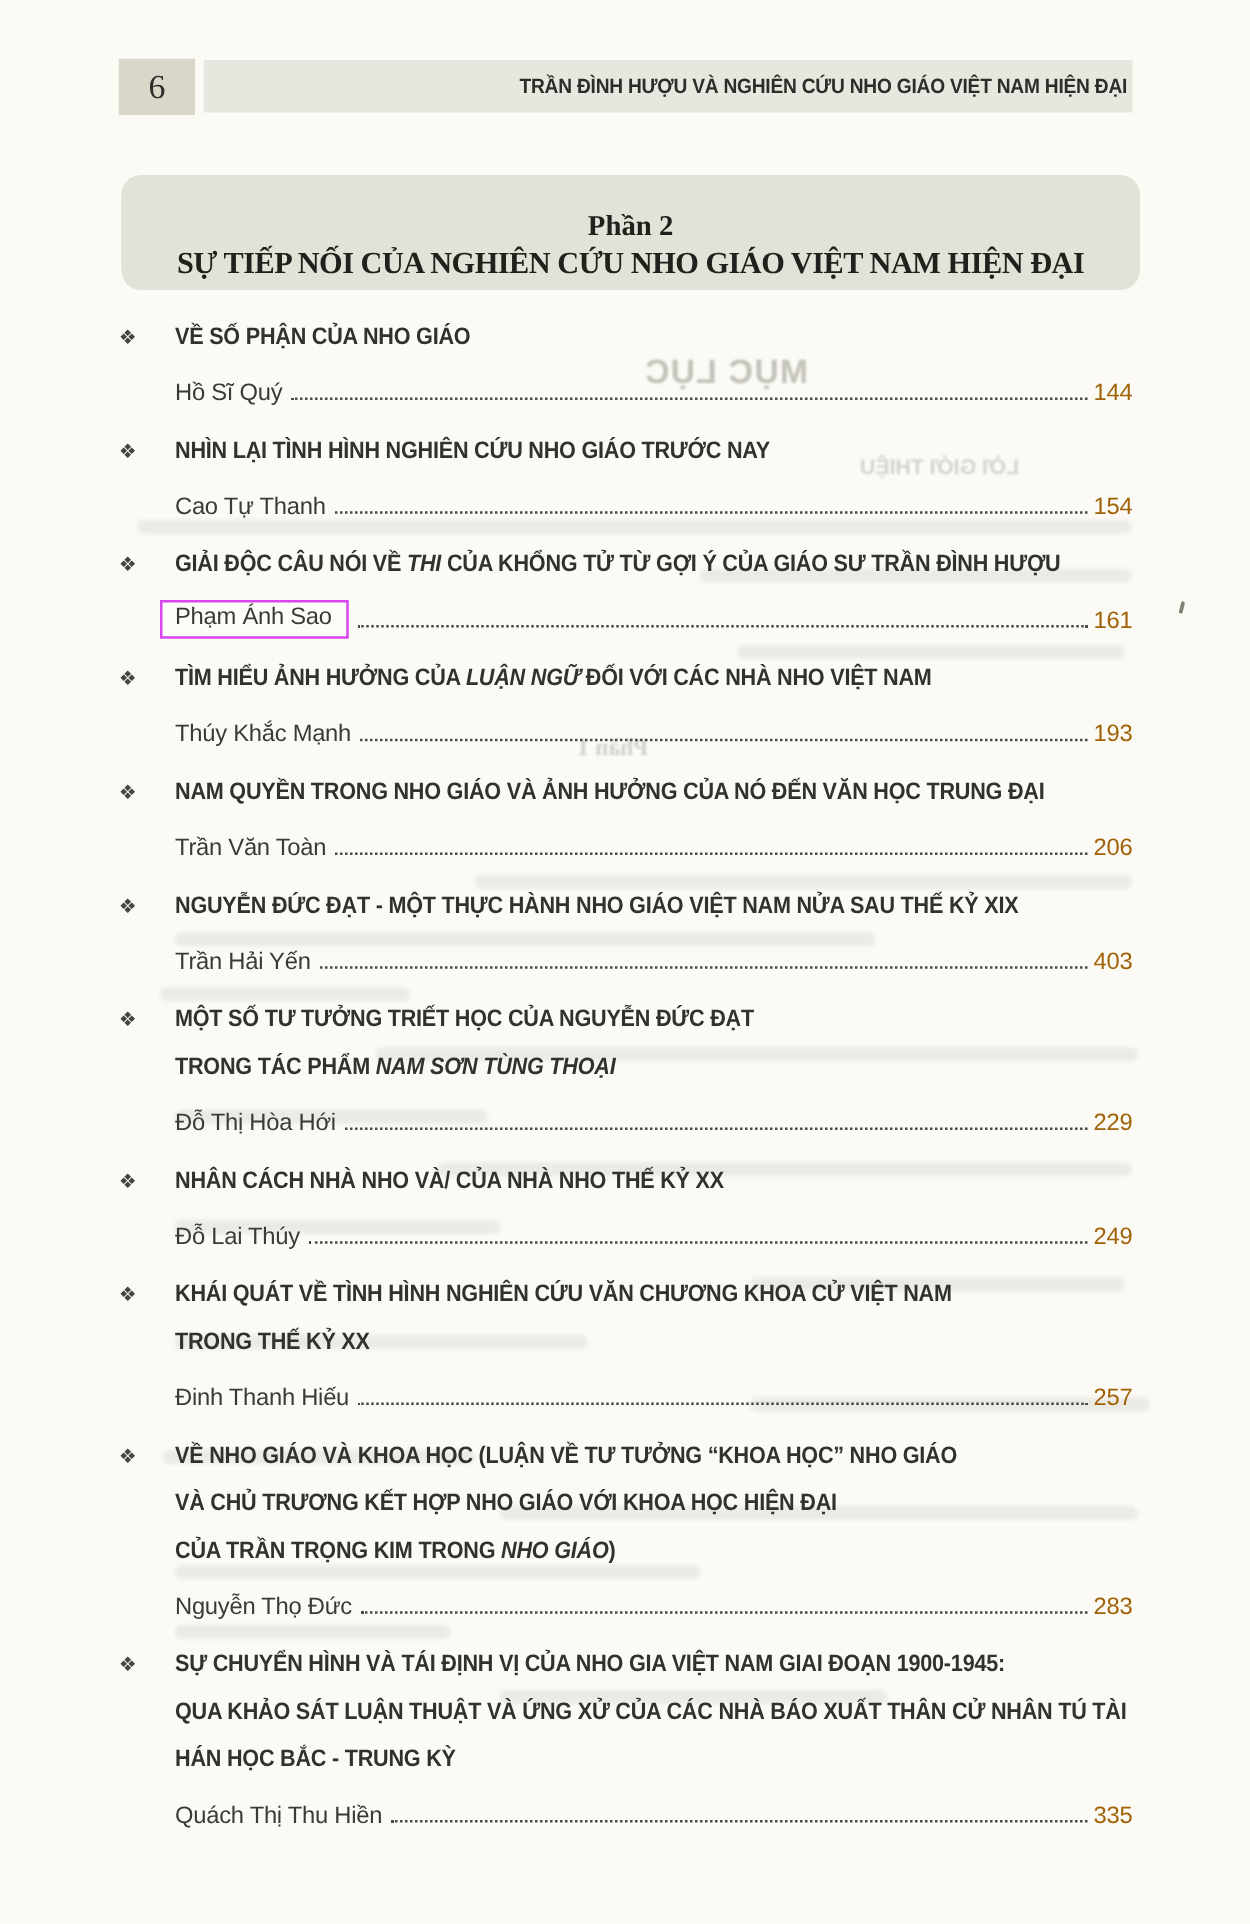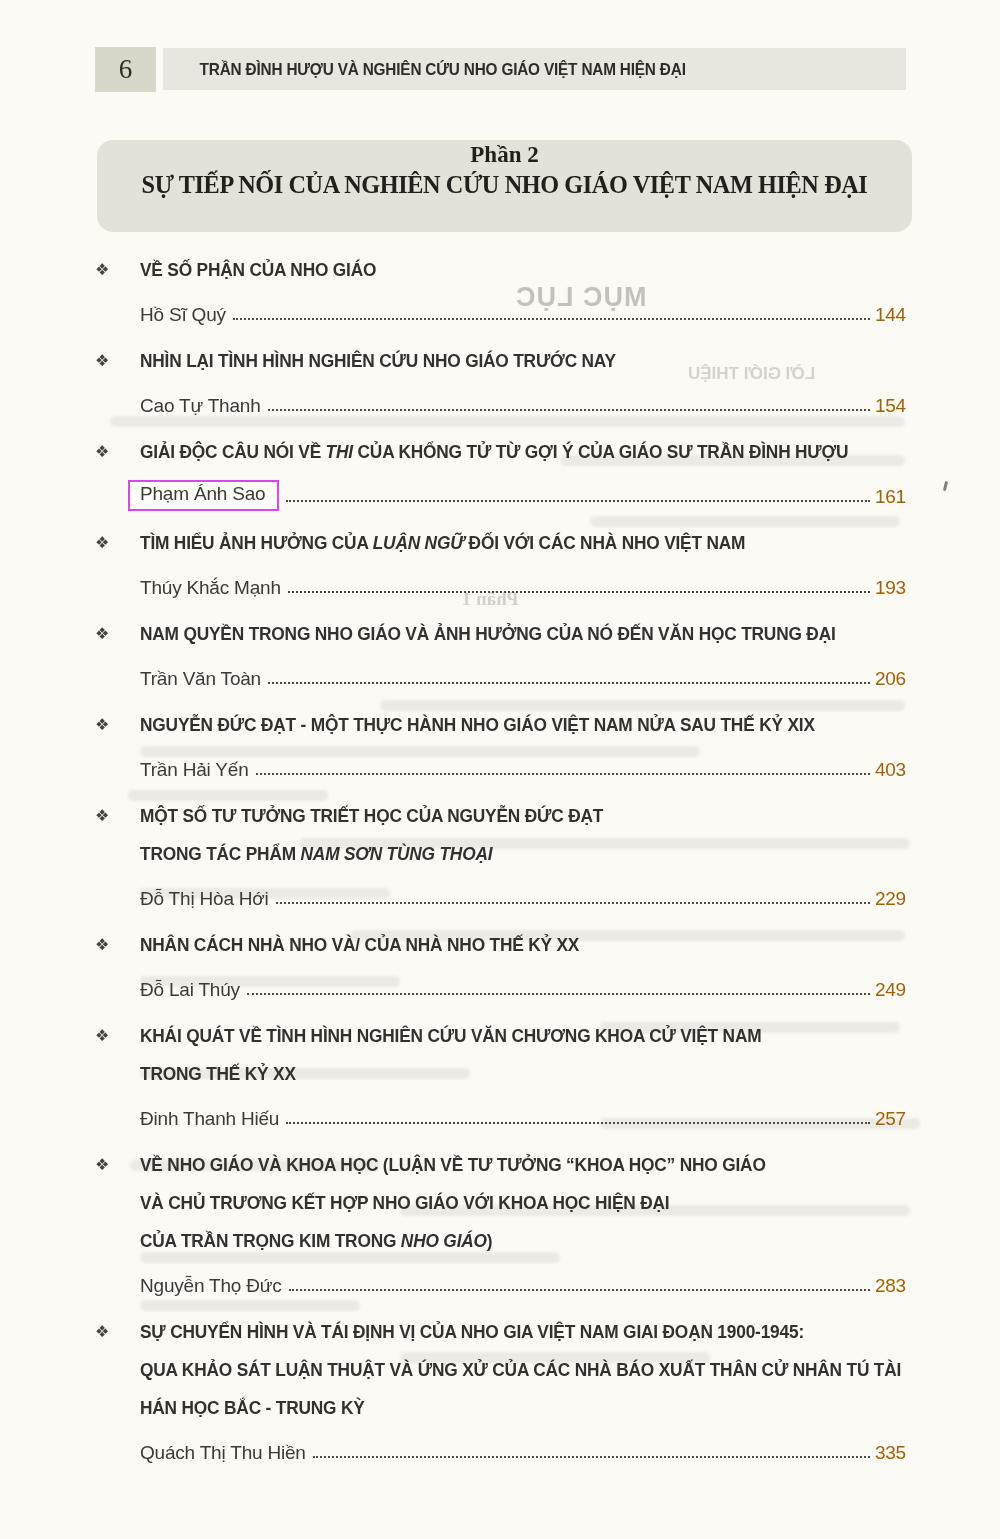--- a/index.html
+++ b/index.html
@@ -10,34 +10,34 @@
     color:#33322e;
   }
   
   .pagenum-box{
     position:absolute;left:95px;top:47px;width:61px;height:45px;
     background:#d8d7ca;display:flex;align-items:center;justify-content:center;
     font-family:"Liberation Serif","DejaVu Serif",serif;font-size:27px;color:#2e2d29;
   }
   .header-band{
     position:absolute;left:163px;top:48px;width:743px;height:42px;
-    background:#e8e7df;display:flex;align-items:center;
+    background:#e8e7df;display:flex;align-items:center;justify-content:flex-end;
     box-sizing:border-box;padding-right:4px;
   }
   .header-title{
     font-weight:bold;font-size:16.5px;letter-spacing:-0.2px;color:#2d2c28;
     white-space:nowrap;transform:scaleX(0.93);transform-origin:right center;
   }
   
   .section-box{
     position:absolute;left:97px;top:140px;width:815px;height:92px;
     background:#e3e2d8;border-radius:16px;text-align:center;
     font-family:"Liberation Serif","DejaVu Serif",serif;color:#21201c;
   }
-  .part-label{padding-top:2px;font-size:23px;font-weight:bold;}
+  .part-label{padding-top:28px;font-size:23px;font-weight:bold;}
   .section-title{
     font-size:24.5px;font-weight:bold;letter-spacing:-0.4px;margin-top:3px;
     white-space:nowrap;transform:scaleX(0.99);transform-origin:center;
   }
   
   .toc{position:absolute;left:95px;top:251px;width:811px;}
   .entry{display:flex;margin-bottom:13px;}
   .bullet{
     width:45px;flex:0 0 45px;font-size:16px;line-height:38px;color:#45443e;
     font-family:"DejaVu Sans",sans-serif;

